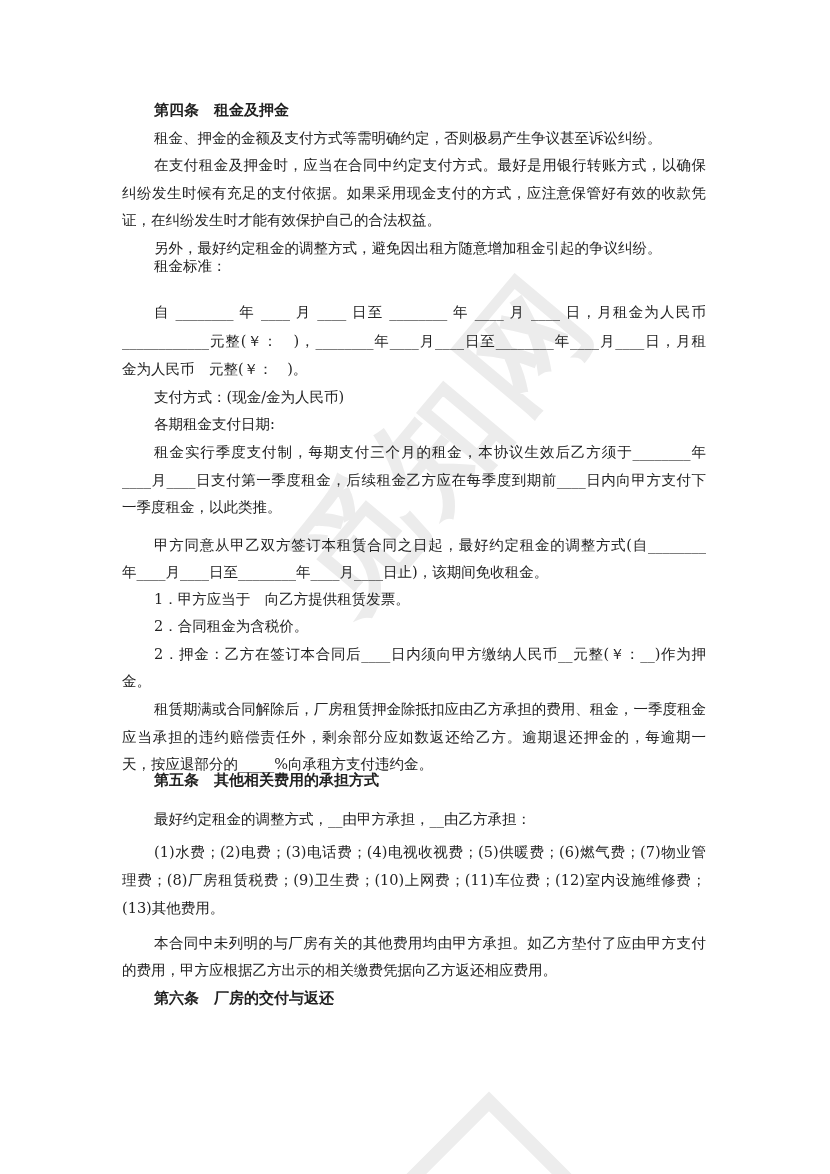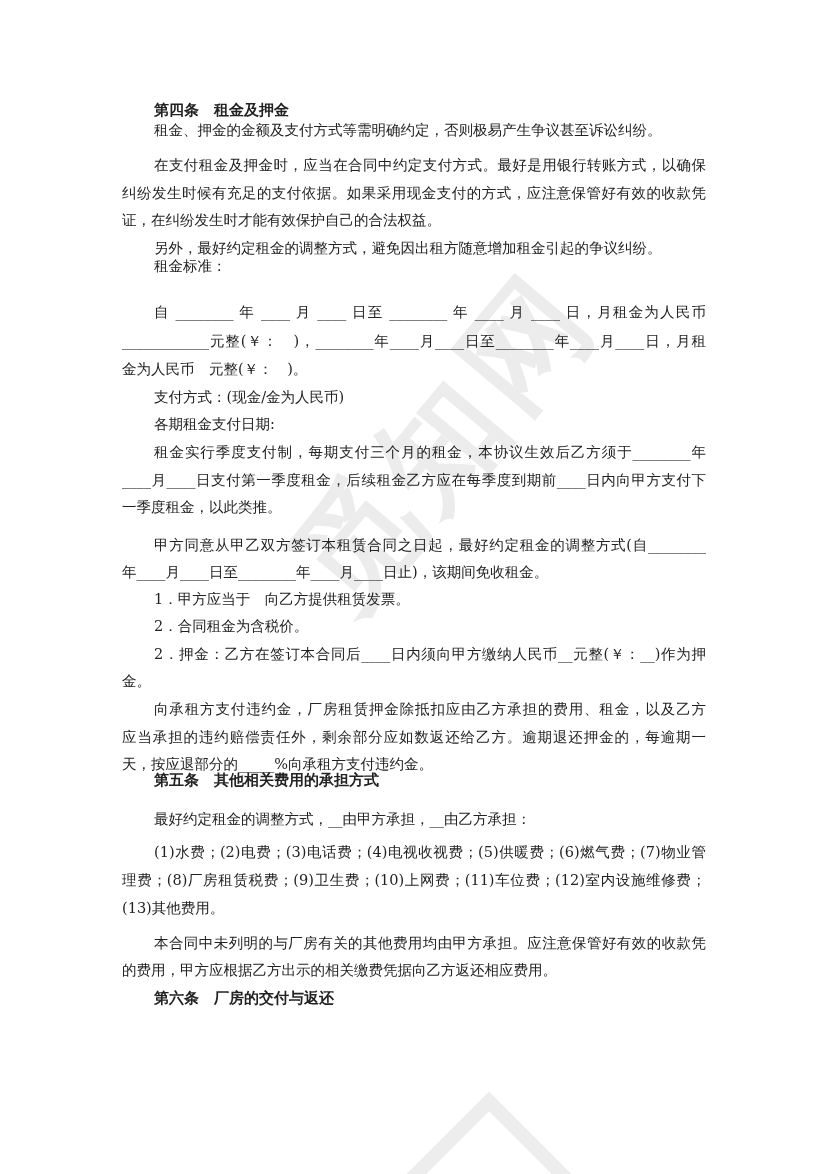--- a/index.html
+++ b/index.html
@@ -22,47 +22,47 @@
 </style>
 </head>
 <body>
 
 <div class="page">
   <div class="watermark wm1">觅知网</div>
   <div class="wm-diamond"></div>
 
   <div class="content">
     <div class="line indent nojust heading" style="top:100px">第四条　租金及押金</div>
-    <div class="line indent nojust" style="top:120px">租金、押金的金额及支付方式等需明确约定，否则极易产生争议甚至诉讼纠纷。</div>
+    <div class="line indent nojust" style="top:128px">租金、押金的金额及支付方式等需明确约定，否则极易产生争议甚至诉讼纠纷。</div>
     <div class="line indent" style="top:155px">在支付租金及押金时，应当在合同中约定支付方式。最好是用银行转账方式，以确保</div>
     <div class="line" style="top:183px">纠纷发生时候有充足的支付依据。如果采用现金支付的方式，应注意保管好有效的收款凭</div>
     <div class="line nojust" style="top:210px">证，在纠纷发生时才能有效保护自己的合法权益。</div>
     <div class="line indent nojust" style="top:238px">另外，最好约定租金的调整方式，避免因出租方随意增加租金引起的争议纠纷。</div>
     <div class="line indent nojust" style="top:256px">租金标准：</div>
     <div class="line indent" style="top:302px">自 ________ 年 ____ 月 ____ 日至 ________ 年 ____ 月 ____ 日，月租金为人民币</div>
     <div class="line" style="top:331px">____________元整(￥：　)，________年____月____日至________年____月____日，月租</div>
     <div class="line nojust" style="top:359px">金为人民币　元整(￥：　)。</div>
     <div class="line indent nojust" style="top:387px">支付方式：(现金/金为人民币)</div>
     <div class="line indent nojust" style="top:414px">各期租金支付日期:</div>
     <div class="line indent" style="top:442px">租金实行季度支付制，每期支付三个月的租金，本协议生效后乙方须于________年</div>
     <div class="line" style="top:470px">____月____日支付第一季度租金，后续租金乙方应在每季度到期前____日内向甲方支付下</div>
     <div class="line nojust" style="top:497px">一季度租金，以此类推。</div>
     <div class="line indent" style="top:535px">甲方同意从甲乙双方签订本租赁合同之日起，最好约定租金的调整方式(自________</div>
     <div class="line nojust" style="top:562px">年____月____日至________年____月____日止)，该期间免收租金。</div>
     <div class="line indent nojust" style="top:589px">1．甲方应当于　向乙方提供租赁发票。</div>
     <div class="line indent nojust" style="top:616px">2．合同租金为含税价。</div>
     <div class="line indent" style="top:644px">2．押金：乙方在签订本合同后____日内须向甲方缴纳人民币__元整(￥：__)作为押</div>
     <div class="line nojust" style="top:671px">金。</div>
-    <div class="line indent" style="top:699px">向承租方支付违约金，厂房租赁押金除抵扣应由乙方承担的费用、租金，以及乙方</div>
+    <div class="line indent" style="top:699px">租赁期满或合同解除后，厂房租赁押金除抵扣应由乙方承担的费用、租金，一季度租金</div>
     <div class="line" style="top:727px">应当承担的违约赔偿责任外，剩余部分应如数返还给乙方。逾期退还押金的，每逾期一</div>
     <div class="line nojust" style="top:754px">天，按应退部分的_____%向承租方支付违约金。</div>
 
     <div class="line indent nojust heading" style="top:770px">第五条　其他相关费用的承担方式</div>
     <div class="line indent nojust" style="top:809px">最好约定租金的调整方式，__由甲方承担，__由乙方承担：</div>
     <div class="line indent" style="top:842px">(1)水费；(2)电费；(3)电话费；(4)电视收视费；(5)供暖费；(6)燃气费；(7)物业管</div>
     <div class="line" style="top:870px">理费；(8)厂房租赁税费；(9)卫生费；(10)上网费；(11)车位费；(12)室内设施维修费；</div>
     <div class="line nojust" style="top:898px">(13)其他费用。</div>
-    <div class="line indent" style="top:933px">本合同中未列明的与厂房有关的其他费用均由甲方承担。应注意保管好有效的收款凭</div>
+    <div class="line indent" style="top:933px">本合同中未列明的与厂房有关的其他费用均由甲方承担。如乙方垫付了应由甲方支付</div>
     <div class="line nojust" style="top:960px">的费用，甲方应根据乙方出示的相关缴费凭据向乙方返还相应费用。</div>
 
     <div class="line indent nojust heading" style="top:988px">第六条　厂房的交付与返还</div>
   </div>
 </div>
 
 </body></html>

